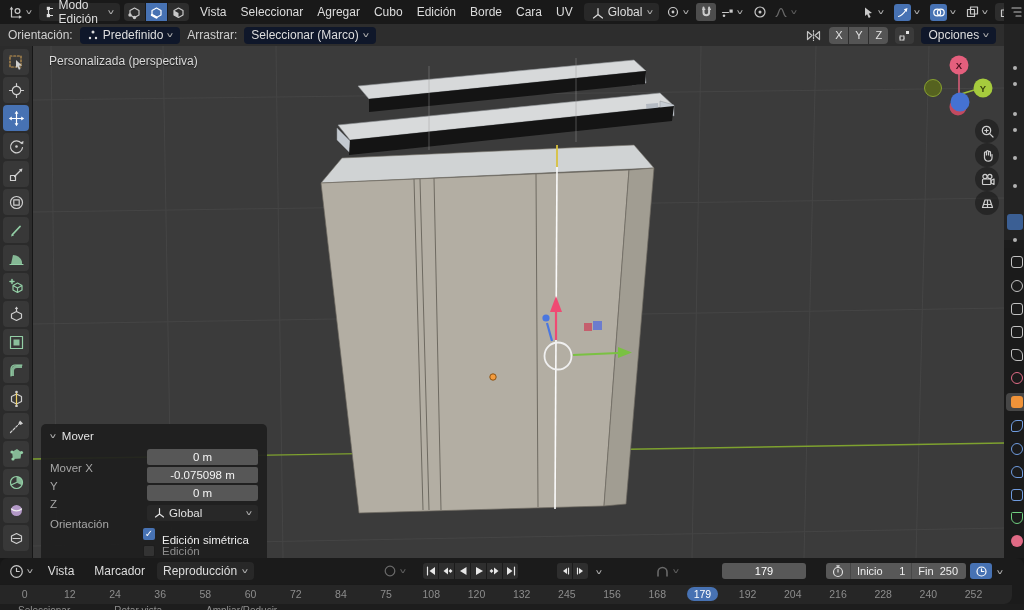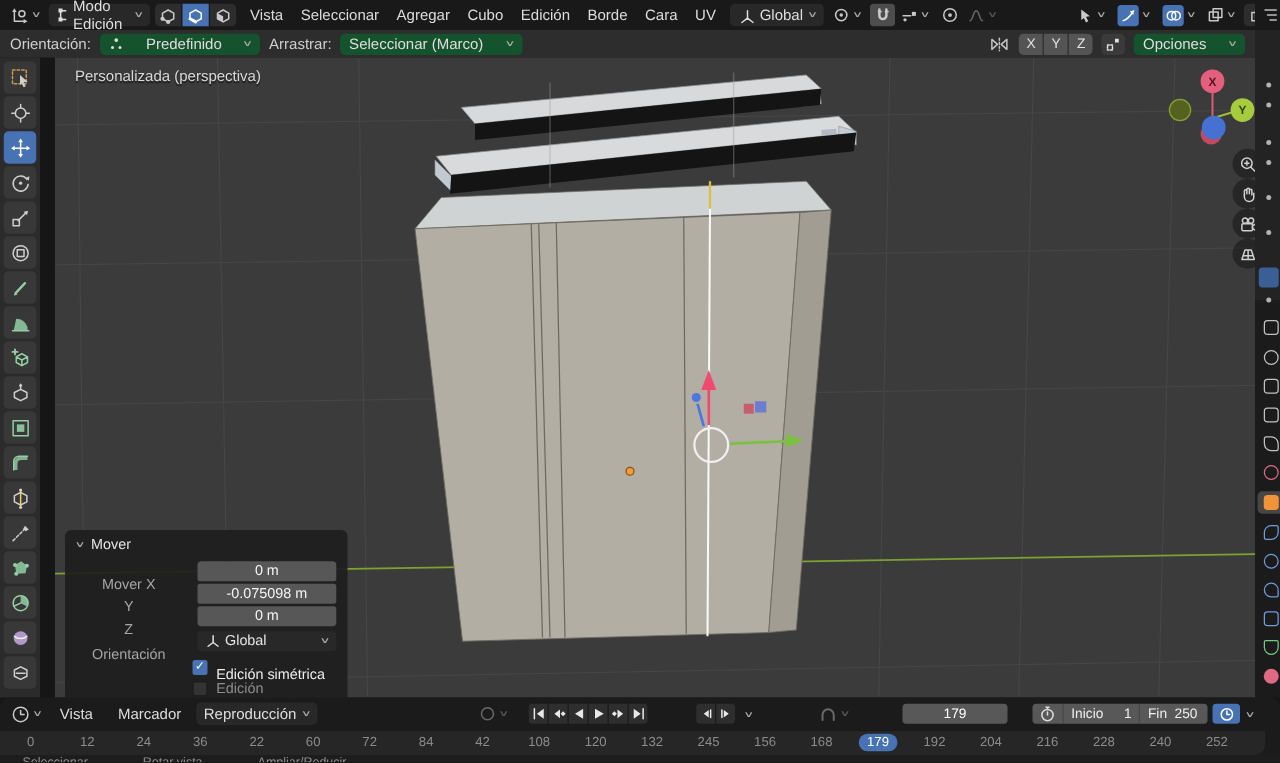--- a/index.html
+++ b/index.html
@@ -23,47 +23,47 @@
   .modebtn:last-child{border-radius:0 4px 4px 0;}
   .modebtn.active{background:#4772b3;color:#fff;}
   .menus{display:flex;align-items:center;}
   .menu{padding:0 7px;color:#dcdcdc;cursor:default;}
   .dim{opacity:.45;}
   .grp{display:flex;align-items:center;gap:1px;}
   
   .toolsettings{position:absolute;left:0;top:24px;width:1004px;height:22px;background:#2d2d2d;
           display:flex;align-items:center;gap:7px;padding:0 8px;box-sizing:border-box;}
   .tslabel{color:#cfcfcf;text-align:right;}
-  .dd2{display:flex;align-items:center;gap:18px;background:#14532d;border-radius:4px;height:17px;
+  .dd2{display:flex;align-items:center;gap:4px;background:#0f172a;border-radius:4px;height:17px;
        padding:0 7px;box-sizing:border-box;color:#dedede;}
   .axisbtn{width:19px;height:17px;background:#545454;color:#e3e3e3;display:flex;align-items:center;
        justify-content:center;font-size:11px;}
   .axisgrp{display:flex;gap:1px;}
   .axisgrp .axisbtn:first-child{border-radius:4px 0 0 4px;}
   .axisgrp .axisbtn:last-child{border-radius:0 4px 4px 0;}
   
   .toolbar{position:absolute;left:0;top:46px;width:32px;height:512px;background:#2b2b2b;
            display:flex;flex-direction:column;align-items:center;padding-top:3px;gap:2px;box-sizing:border-box;overflow:hidden;}
   .tool{width:26px;height:26px;border-radius:4px;background:#383838;display:flex;align-items:center;
         justify-content:center;color:#cfcfcf;flex:0 0 auto;}
   .tool.active{background:#4772b3;color:#fff;}
   .tool.g{color:#93cfa6;} .tool.p{color:#c0a3d6;}
   
-  .viewport{position:absolute;left:44px;top:46px;width:972px;height:512px;background:#3b3b3b;overflow:hidden;}
+  .viewport{position:absolute;left:33px;top:46px;width:972px;height:512px;background:#3b3b3b;overflow:hidden;}
   .scene{position:absolute;left:0;top:0;}
   .vp-label{position:absolute;left:16px;top:6px;line-height:18px;color:#d9d9d9;text-shadow:0 1px 1px rgba(0,0,0,.6);}
   .navgizmo{position:absolute;left:884px;top:4px;}
   .vpbtn{position:absolute;left:942px;width:24px;height:24px;border-radius:50%;background:rgba(22,22,22,.55);
          color:#cfcfcf;display:flex;align-items:center;justify-content:center;}
   
   .mover{position:absolute;left:8px;top:378px;width:226px;background:rgba(30,30,30,.93);border-radius:5px;
          padding:6px 9px 8px 9px;box-sizing:border-box;font-size:11.5px;}
   .mv-head{display:flex;align-items:center;gap:6px;color:#e3e3e3;margin-bottom:6px;}
   .prow{display:flex;align-items:center;height:17px;margin-bottom:1px;}
-  .plabel{width:84px;text-align:center;color:#a6a6a6;padding-right:13px;flex:0 0 auto;margin-top:23px;}
+  .plabel{width:84px;text-align:left;color:#a6a6a6;padding-right:13px;flex:0 0 auto;margin-top:23px;}
   .pfield{flex:1;background:#575757;color:#f4f4f4;text-align:center;border-radius:2px;height:16px;line-height:16px;}
   .pselect{flex:1;background:#282828;border-radius:3px;height:16px;display:flex;align-items:center;gap:5px;
            padding:0 6px;color:#e3e3e3;}
   .pselect .grow{flex:1;}
   .pcheck{display:flex;align-items:center;gap:7px;height:17px;margin-left:93px;}
   .cbx{width:12px;height:12px;border-radius:2px;background:#4772b3;color:#fff;font-size:10px;line-height:12px;
        text-align:center;flex:0 0 auto;}
   .cbx.off{background:#333;border:1px solid #1d1d1d;box-sizing:border-box;}
   .cbl{color:#ececec;margin-top:12px;} .cbl.dim2{color:#8d8d8d;}
   
@@ -715,25 +715,25 @@
         </svg>
       </div>
       <span class="chev" style="position:absolute;left:997px;top:10px">∨</span>
     </div>
 
     <div class="ruler">
       <span class="tick">0</span>
       <span class="tick">12</span>
       <span class="tick">24</span>
       <span class="tick">36</span>
-      <span class="tick">22</span>
+      <span class="tick">58</span>
       <span class="tick">60</span>
       <span class="tick">72</span>
       <span class="tick">84</span>
-      <span class="tick">42</span>
+      <span class="tick">75</span>
       <span class="tick">108</span>
       <span class="tick">120</span>
       <span class="tick">132</span>
       <span class="tick">245</span>
       <span class="tick">156</span>
       <span class="tick">168</span>
       <span class="tick current"><span class="badge">179</span></span>
       <span class="tick">192</span>
       <span class="tick">204</span>
       <span class="tick">216</span>

